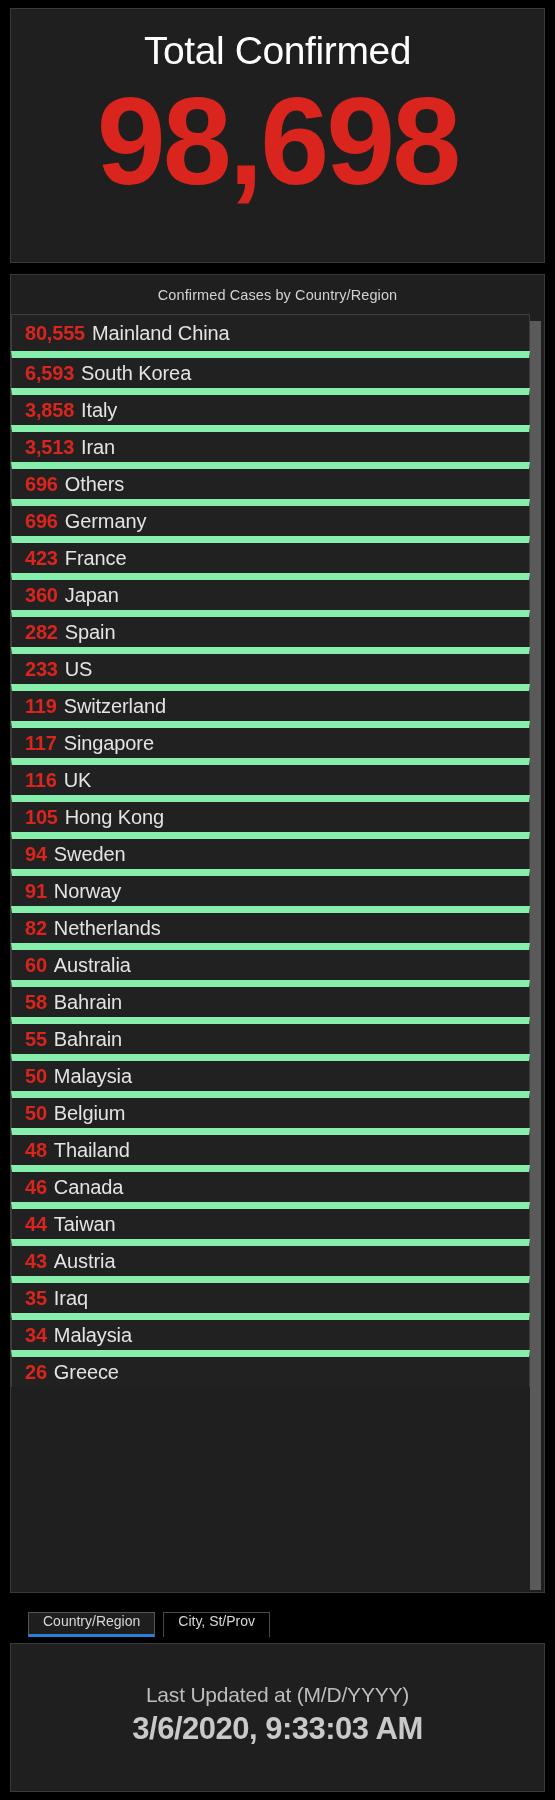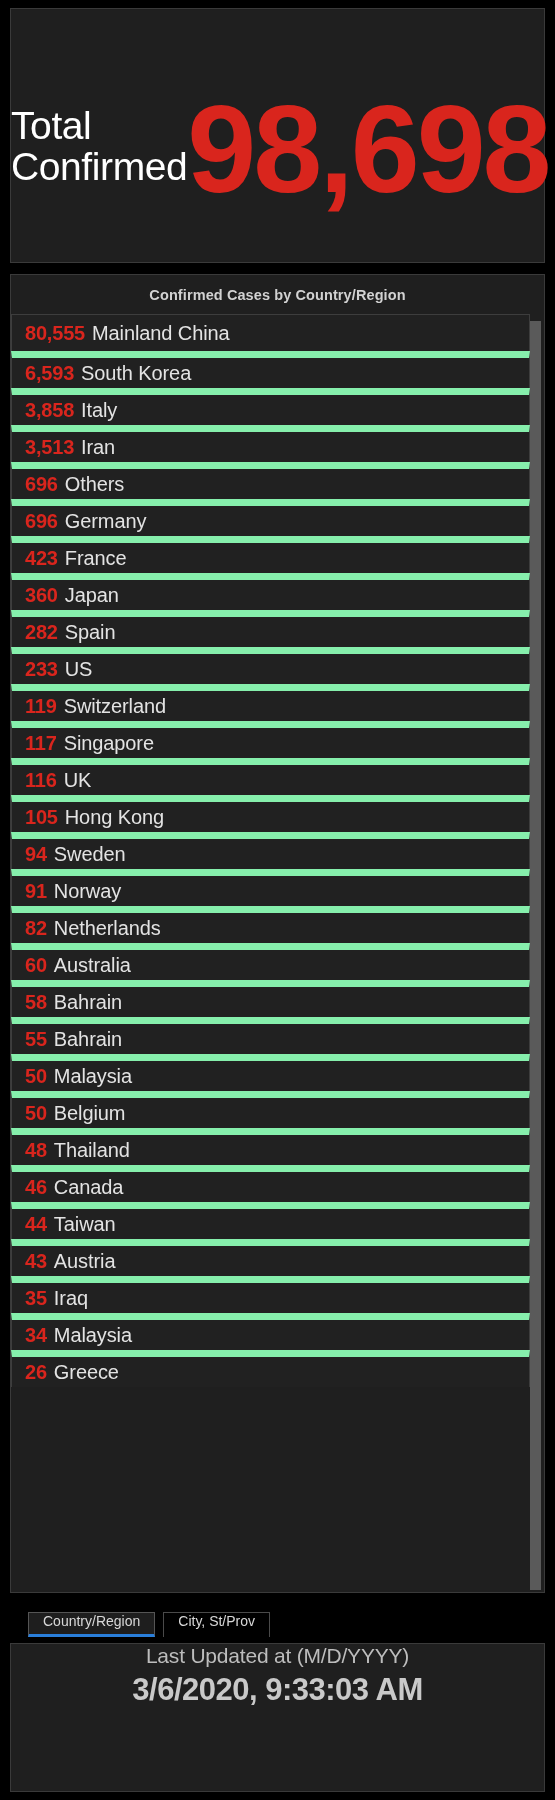--- a/index.html
+++ b/index.html
@@ -17,21 +17,21 @@
     flex-direction:column;
   }
 
   
   .total-panel {
     background:#1f1f1f;
     border:1px solid #3a3a3a;
     height:255px;
     flex:0 0 auto;
     display:flex;
-    flex-direction:row;
+    flex-direction:column;
     align-items:center;
     justify-content:flex-start;
     padding-top:22px;
   }
   .total-title {
     color:#ffffff;
     font-size:39px;
     font-weight:400;
     letter-spacing:-0.4px;
     line-height:1.05;
@@ -53,21 +53,21 @@
     flex:0 0 auto;
     height:1319px;
     display:flex;
     flex-direction:column;
     position:relative;
     overflow:hidden;
   }
   .list-header {
     color:#d2d2d2;
     font-size:14.5px;
-    font-weight:700;
+    font-weight:400;
     text-align:center;
     padding:12px 0 11px 0;
     letter-spacing:0.1px;
     flex:0 0 auto;
   }
   .list-scroll {
     flex:1 1 auto;
     position:relative;
     overflow:hidden;
     padding-right:14px;
@@ -141,21 +141,21 @@
 
   
   .footer-panel {
     background:#1f1f1f;
     border:1px solid #3a3a3a;
     margin-top:6px;
     flex:1 1 auto;
     display:flex;
     flex-direction:column;
     align-items:center;
-    justify-content:flex-start;
+    justify-content:center;
     padding-bottom:6px;
   }
   .footer-label {
     color:#bdbdbd;
     font-size:21px;
     font-weight:400;
     letter-spacing:-0.2px;
   }
   .footer-time {
     color:#c9c9c9;

